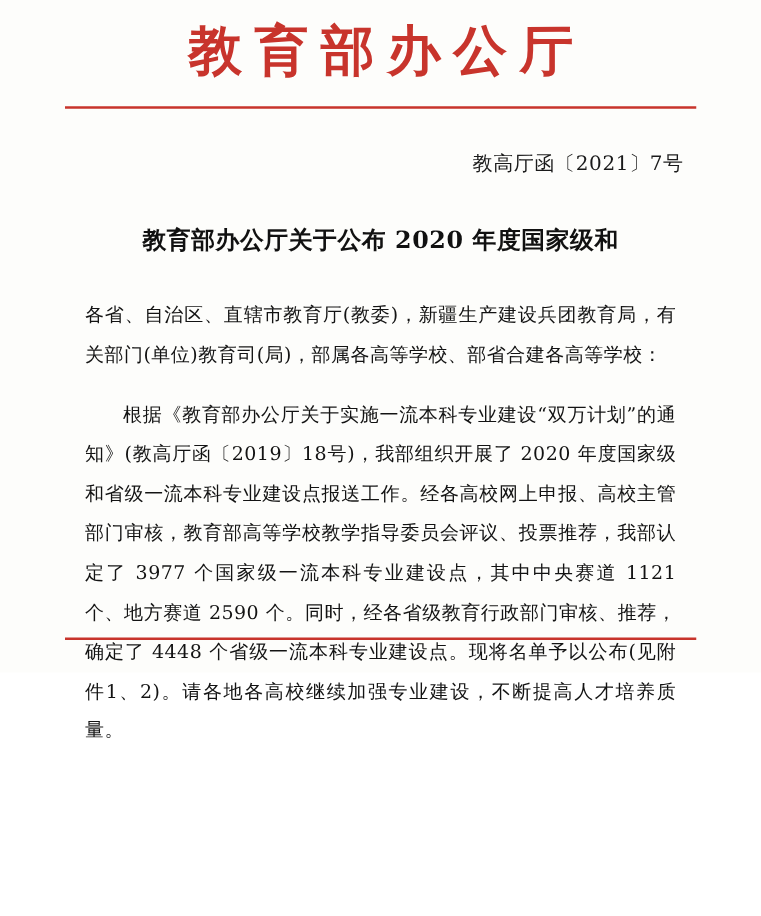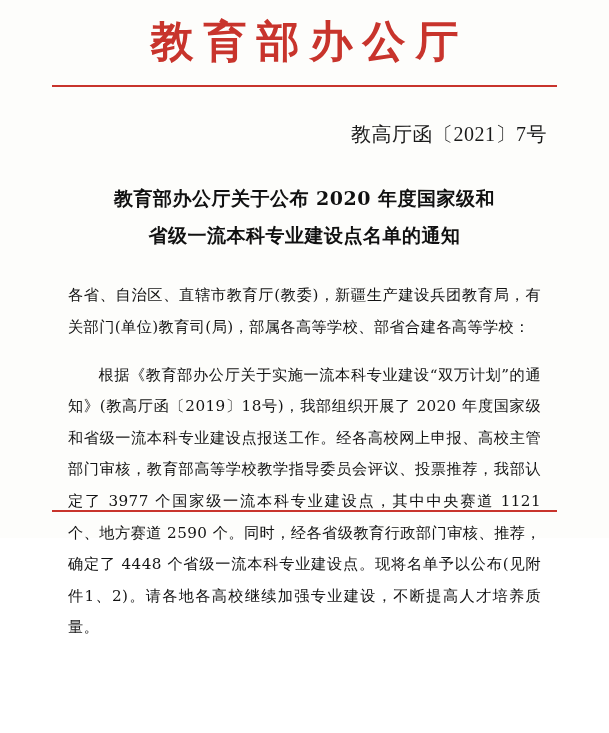--- a/index.html
+++ b/index.html
@@ -36,25 +36,24 @@
     white-space: nowrap;
   }
   .masthead-rule {
     margin-top: 20px;
     height: 2px;
     background: #c8342c;
   }
   .doc-number {
     margin-top: 34px;
     text-align: right;
-    font-size: 20px;
+    font-size: 16px;
     color: #1a1a1a;
     letter-spacing: 0.5px;
     padding-right: 10px;
-    font-family: Liberation Serif, serif;
   }
   .doc-title {
     margin-top: 32px;
     text-align: center;
     font-size: 19px;
     font-weight: bold;
     color: #111111;
     line-height: 1.95;
     letter-spacing: 0.5px;
     padding: 0 6px;
@@ -93,21 +92,20 @@
 
   <div class="masthead">
     <div class="masthead-title">教育部办公厅</div>
     <div class="masthead-rule"></div>
   </div>
 
   <div class="doc-number">教高厅函〔2021〕7号</div>
 
   <div class="doc-title">
     <span class="line">教育部办公厅关于公布 2020 年度国家级和</span>
-    <span class="line">省级一流本科专业建设点名单的通知</span>
   </div>
 
   <div class="body-text">
     <p>各省、自治区、直辖市教育厅(教委)，新疆生产建设兵团教育局，有关部门(单位)教育司(局)，部属各高等学校、部省合建各高等学校：</p>
     <p class="indent">根据《教育部办公厅关于实施一流本科专业建设“双万计划”的通知》(教高厅函〔2019〕18号)，我部组织开展了 2020 年度国家级和省级一流本科专业建设点报送工作。经各高校网上申报、高校主管部门审核，教育部高等学校教学指导委员会评议、投票推荐，我部认定了 3977 个国家级一流本科专业建设点，其中中央赛道 1121 个、地方赛道 2590 个。同时，经各省级教育行政部门审核、推荐，确定了 4448 个省级一流本科专业建设点。现将名单予以公布(见附件1、2)。请各地各高校继续加强专业建设，不断提高人才培养质量。</p>
   </div>
 
   <div class="footer-rule"></div>
 
 </div>

